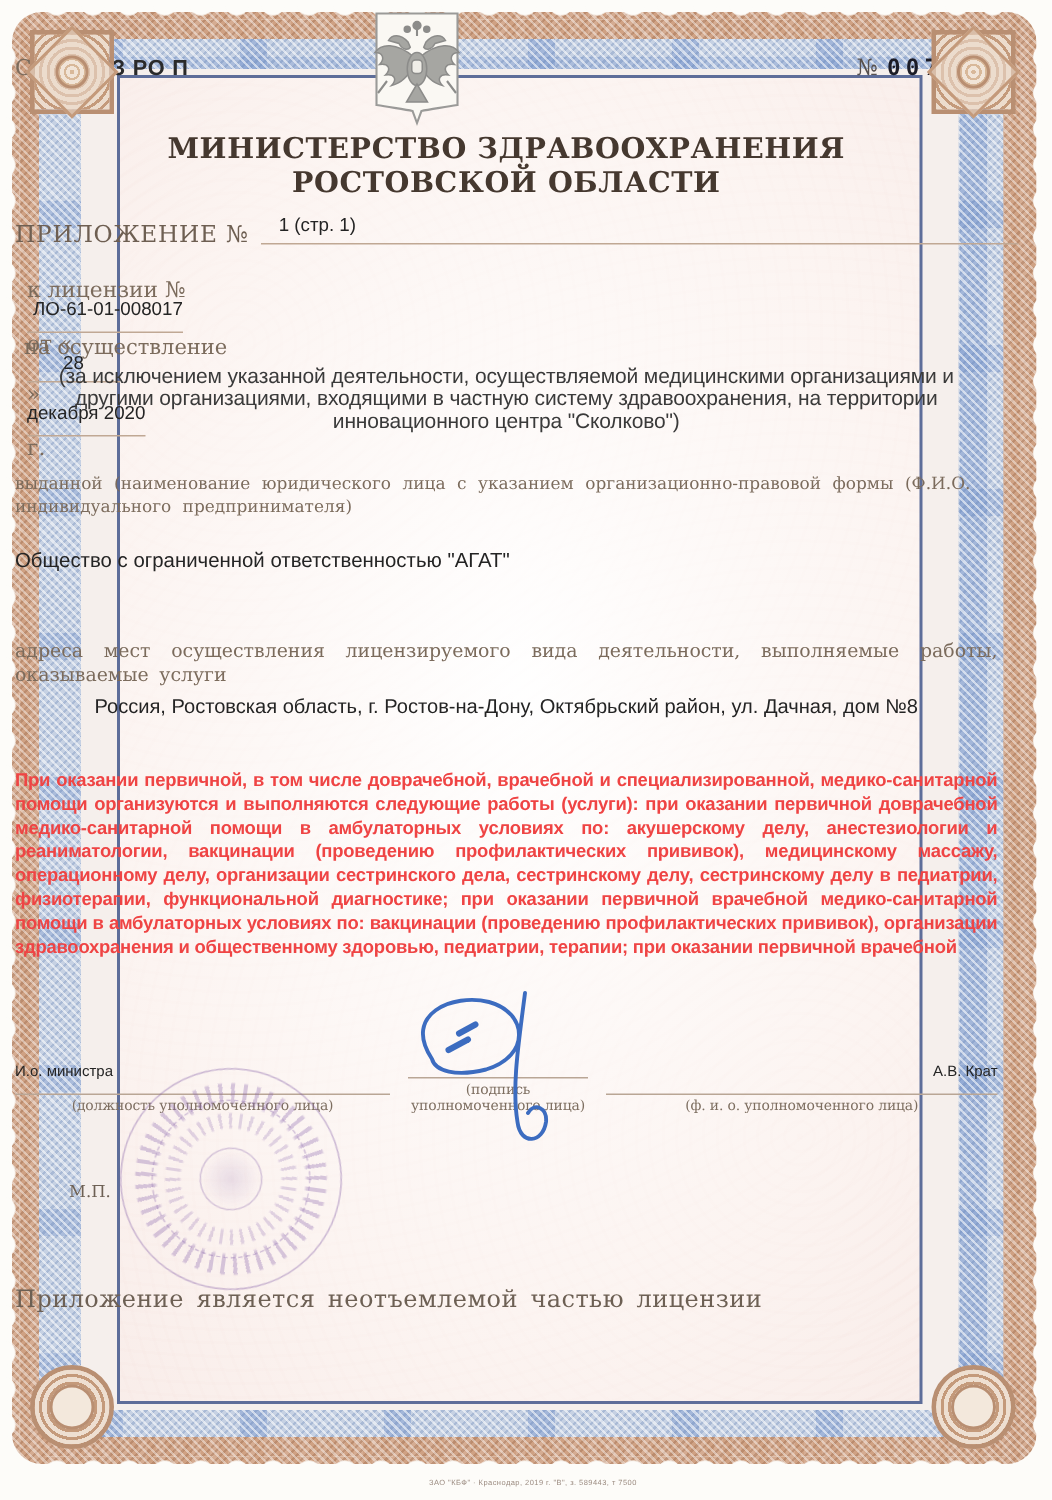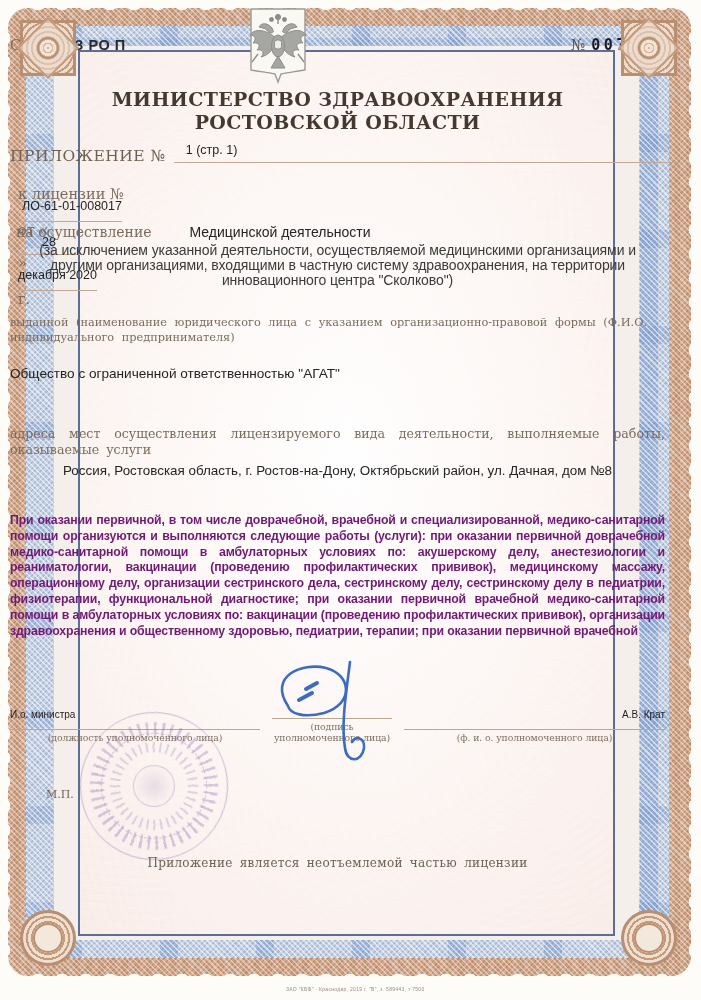--- a/index.html
+++ b/index.html
@@ -93,21 +93,21 @@
     font-size:14px;line-height:15px;color:#3a3a3a;padding:0 6px;letter-spacing:-.1px;}
 
   .issued{top:316px;font-size:11.3px;line-height:14.5px;color:#7b6b5c;text-align:justify;
     word-spacing:4px;padding-right:18px;}
   .org{top:366px;text-align:left;font-size:13.6px;}
 
   .addr-lbl{top:426px;font-size:12.6px;line-height:16px;color:#7b6b5c;text-align:justify;word-spacing:3px;}
   .addr-val{top:462px;text-align:center;font-size:13.4px;line-height:17px;}
 
   .works{top:513px;font-size:12.3px;line-height:15.8px;letter-spacing:-.15px;
-    text-align:justify;color:#701a75;font-family:"Liberation Sans", sans-serif;font-weight:bold;}
+    text-align:justify;color:#ef4444;font-family:"Liberation Sans", sans-serif;font-weight:bold;}
 
   .sig{top:698px;display:flex;align-items:flex-end;}
   .sig .col{display:flex;flex-direction:column;}
   .sig .c1{flex:0 0 250px;}
   .sig .c2{flex:0 0 120px;margin-left:12px;}
   .sig .c3{flex:1;margin-left:12px;}
   .sig .name{font-size:10px;height:18px;}
   .sig .c3 .name{text-align:right;}
   .sig .rule{border-bottom:1px solid #b9a695;height:2px;}
   .sig .cap{font-size:9.3px;color:#7d6e60;text-align:center;margin-top:2px;letter-spacing:-.1px;}
@@ -122,21 +122,21 @@
     -webkit-mask:radial-gradient(closest-side, transparent 72%, #000 75% 93%, transparent 95%);
     mask:radial-gradient(closest-side, transparent 72%, #000 75% 93%, transparent 95%);}
   .stamp .ring2{position:absolute;inset:20px;border-radius:50%;border:1px dashed rgba(136,100,170,.45);}
   .stamp .ticks2{position:absolute;inset:26px;border-radius:50%;
     background:repeating-conic-gradient(rgba(140,105,175,.30) 0 3deg, transparent 3deg 10deg);
     -webkit-mask:radial-gradient(closest-side, transparent 70%, #000 74% 92%, transparent 95%);
     mask:radial-gradient(closest-side, transparent 70%, #000 74% 92%, transparent 95%);}
   .stamp .core{position:absolute;inset:52px;border-radius:50%;border:1px solid rgba(136,100,170,.40);
     background:radial-gradient(rgba(140,105,175,.20), transparent 70%);}
 
-  .footer{top:856px;text-align:center;font-size:12px;color:#6d6054;word-spacing:3px;letter-spacing:.3px;}
+  .footer{top:856px;text-align:left;font-size:16px;color:#6d6054;word-spacing:3px;letter-spacing:.3px;}
 
   .printnote{position:absolute;left:286px;top:986px;font-size:5px;color:#9b8b80;
     font-family:"Liberation Sans", sans-serif;letter-spacing:.3px;z-index:6;}
 </style>
 </head>
 <body>
 
 <div class="page">
 
   <div class="band-tan"></div>
@@ -205,21 +205,20 @@
       <span class="uline u1"><span class="lv fill" style="margin-left:4px;">ЛО-61-01-008017</span></span>
       <span class="lbl ot">от «</span>
       <span class="uline u2"><span class="lv fill">28</span></span>
       <span class="lbl">»</span>
       <span class="uline u3"><span class="lv fill">декабря 2020</span></span>
       <span class="lbl ge">г.</span>
     </div>
 
     <div class="blk act">
       <span class="lbl">на осуществление</span>
-      <span class="val fill">Медицинской деятельности</span>
     </div>
     <div class="blk act-note">(за исключением указанной деятельности, осуществляемой медицинскими организациями и другими организациями, входящими в частную систему здравоохранения, на территории инновационного центра "Сколково")</div>
 
     <div class="blk issued">выданной (наименование юридического лица с указанием организационно-правовой формы (Ф.И.О. индивидуального предпринимателя)</div>
     <div class="blk org fill">Общество с ограниченной ответственностью "АГАТ"</div>
 
     <div class="blk addr-lbl">адреса мест осуществления лицензируемого вида деятельности, выполняемые работы, оказываемые услуги</div>
     <div class="blk addr-val fill">Россия, Ростовская область, г. Ростов-на-Дону, Октябрьский район, ул. Дачная, дом №8</div>
 
     <div class="blk works">При оказании первичной, в том числе доврачебной, врачебной и специализированной, медико-санитарной помощи организуются и выполняются следующие работы (услуги): при оказании первичной доврачебной медико-санитарной помощи в амбулаторных условиях по: акушерскому делу, анестезиологии и реаниматологии, вакцинации (проведению профилактических прививок), медицинскому массажу, операционному делу, организации сестринского дела, сестринскому делу, сестринскому делу в педиатрии, физиотерапии, функциональной диагностике; при оказании первичной врачебной медико-санитарной помощи в амбулаторных условиях по: вакцинации (проведению профилактических прививок), организации здравоохранения и общественному здоровью, педиатрии, терапии; при оказании первичной врачебной</div>

